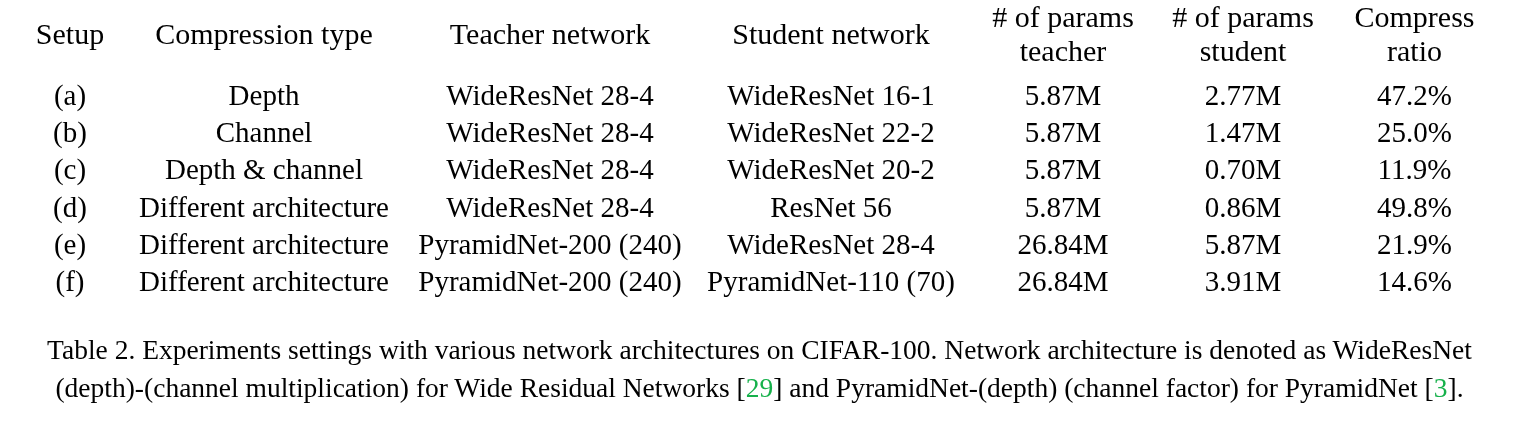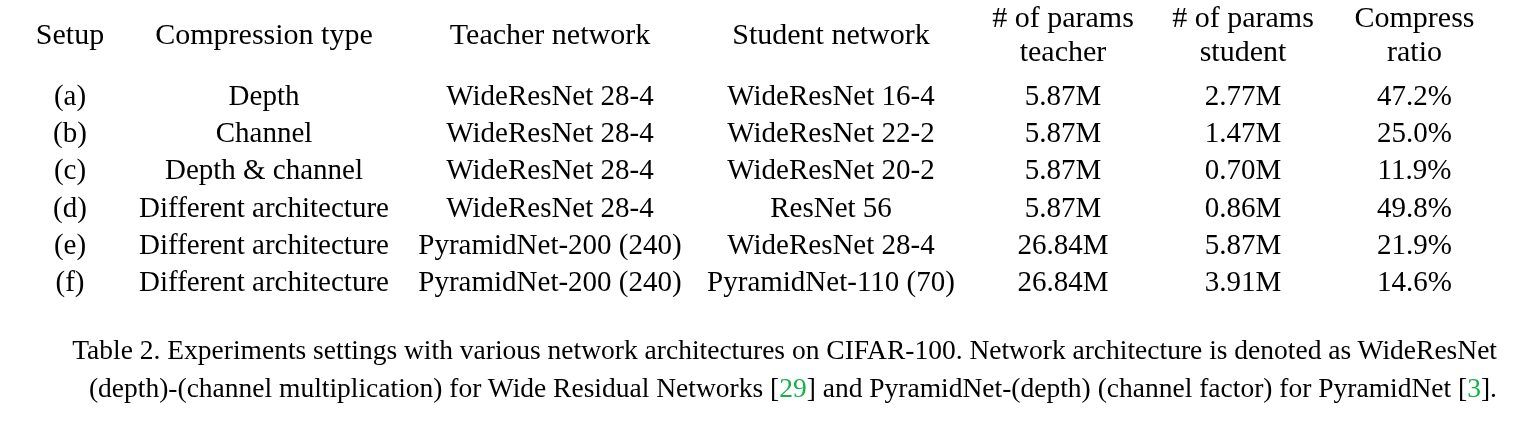--- a/index.html
+++ b/index.html
@@ -74,21 +74,21 @@
 
   .two-line {
     display: block;
   }
   .two-line span { display: block; }
 
   .caption {
     margin-top: 22px;
     font-size: 27.5px;
     line-height: 1.38;
-    text-align: right;
+    text-align: center;
     width: 1475px;
   }
   .ref {
     color: #16b14b;
   }
 </style>
 </head>
 <body>
 
 <div class="page">
@@ -152,21 +152,21 @@
       </tr>
       <tr class="rule-row">
         <td colspan="7" class="spacer-top"></td>
       </tr>
     </thead>
     <tbody>
       <tr>
         <td>(a)</td>
         <td>Depth</td>
         <td>WideResNet 28-4</td>
-        <td>WideResNet 16-4</td>
+        <td>WideResNet 16-1</td>
         <td>5.87M</td>
         <td>2.77M</td>
         <td>47.2%</td>
       </tr>
       <tr>
         <td>(b)</td>
         <td>Channel</td>
         <td>WideResNet 28-4</td>
         <td>WideResNet 22-2</td>
         <td>5.87M</td>

